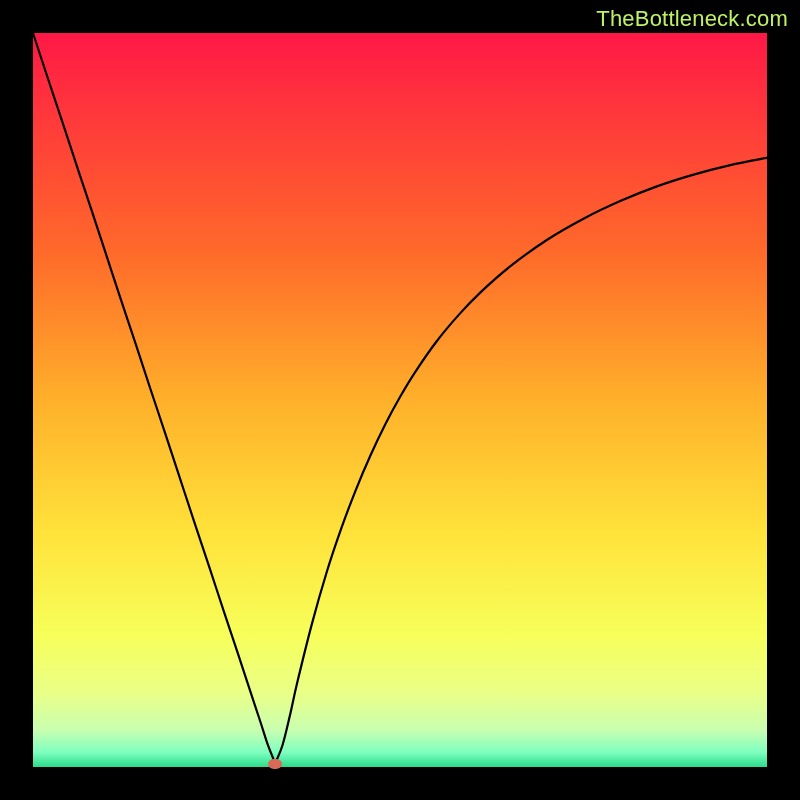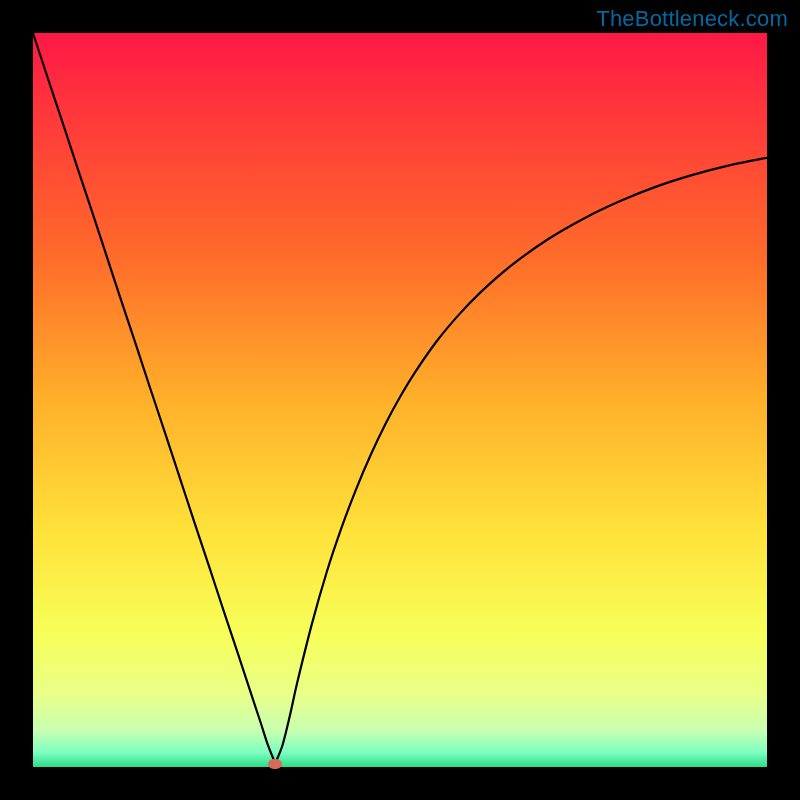--- a/index.html
+++ b/index.html
@@ -24,21 +24,21 @@
     top: 33px;
     left: 33px;
     width: 734px;
     height: 734px;
     
   }
   .watermark {
     position: absolute;
     top: 6px;
     right: 12px;
-    color: #0369a1;
+    color: #bef264;
     font-size: 22px;
     letter-spacing: 0.2px;
   }
   svg.curve-layer {
     position: absolute;
     top: 33px;
     left: 33px;
     width: 734px;
     height: 734px;
     overflow: visible;

